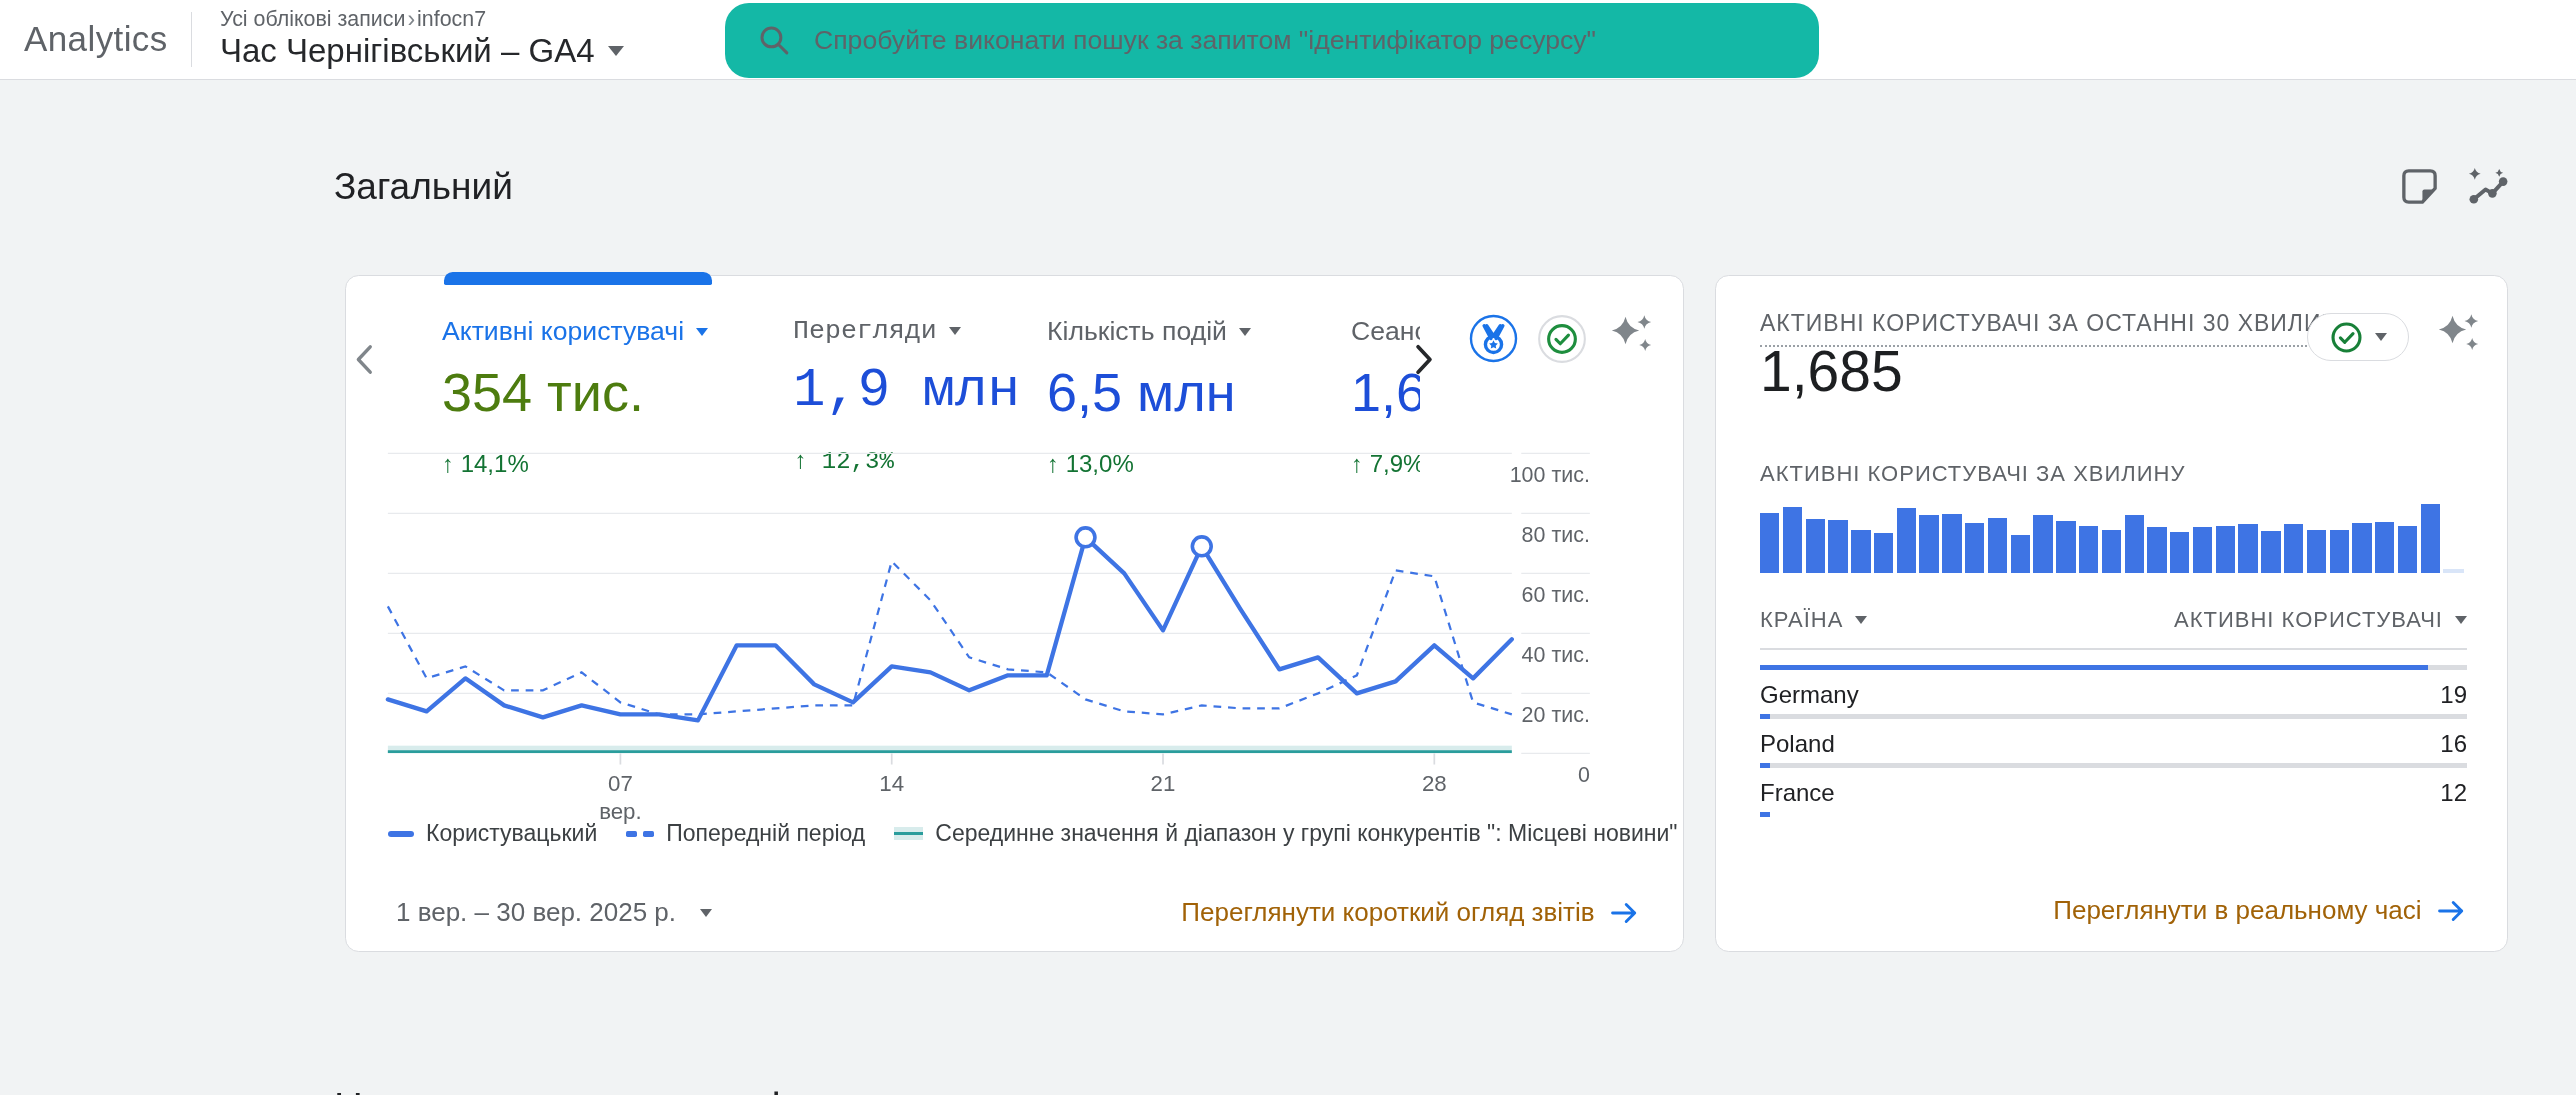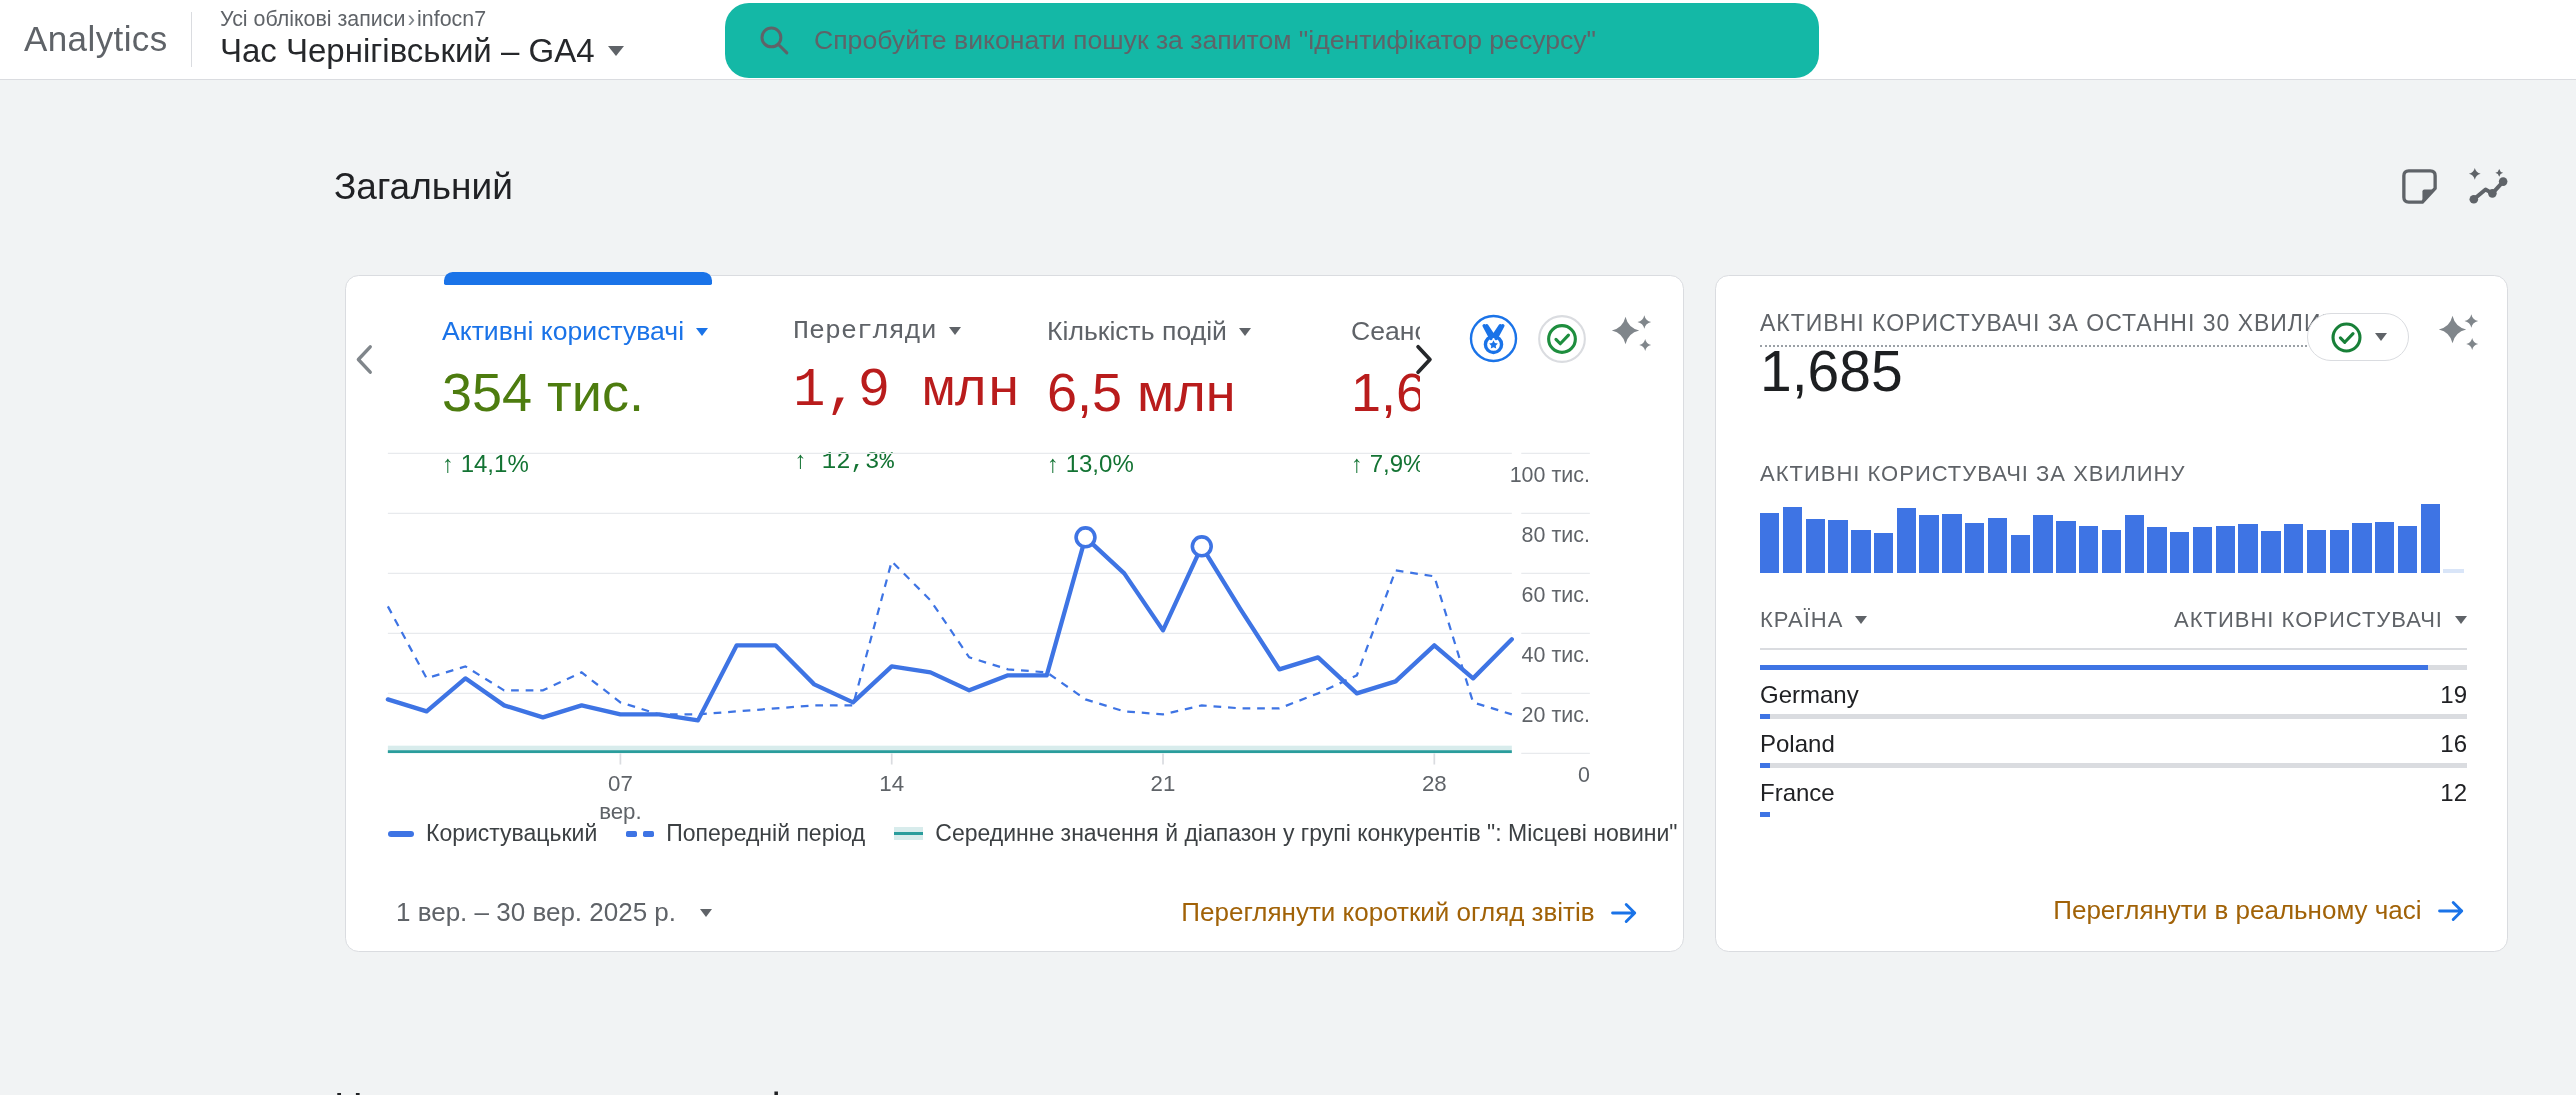--- a/index.html
+++ b/index.html
@@ -32,21 +32,21 @@
   
   .card { position:absolute; background:#fff; border:0.9px solid #dadce0; border-radius:13.7px; }
   #card-left  { left:345px; top:275px; width:1339px; height:677px; }
   #card-right { left:1715px; top:275px; width:793px; height:677px; }
 
   .tab-pill { position:absolute; left:444px; top:272px; width:268px; height:13px; background:#1a73e8; border-radius:8.6px 8.6px 1.7px 1.7px; }
 
   .metric { position:absolute; }
   .metric .lab { font-size:26.6px; color:#5f6368; display:flex; align-items:center; gap:12px; cursor:pointer; white-space:nowrap; }
   .metric.sel .lab { color:#1a73e8; }
-  .metric .val { font-size:54px; color:#b91c1c; margin-top:13.7px; white-space:nowrap; }
+  .metric .val { font-size:54px; color:#1d4ed8; margin-top:13.7px; white-space:nowrap; }
   .metric.sel .val { color:#4d7c0f; }
   .metric .delta { font-size:24px; color:#137333; margin-top:27.4px; white-space:nowrap; }
   .clip4 { position:absolute; left:1351px; top:309px; width:69px; height:180px; overflow:hidden; }
   .clip4 .metric { position:absolute; left:0; top:6.9px; }
 
   .chev { position:absolute; cursor:pointer; }
 
   .legend { position:absolute; left:388px; top:820px; display:flex; align-items:center; gap:29px; font-size:23px; color:#3c4043; white-space:nowrap; }
   .leg-it { display:flex; align-items:center; gap:12px; }
   .leg-solid { width:26px; height:6px; border-radius:3.4px; background:#3e74e4; }

